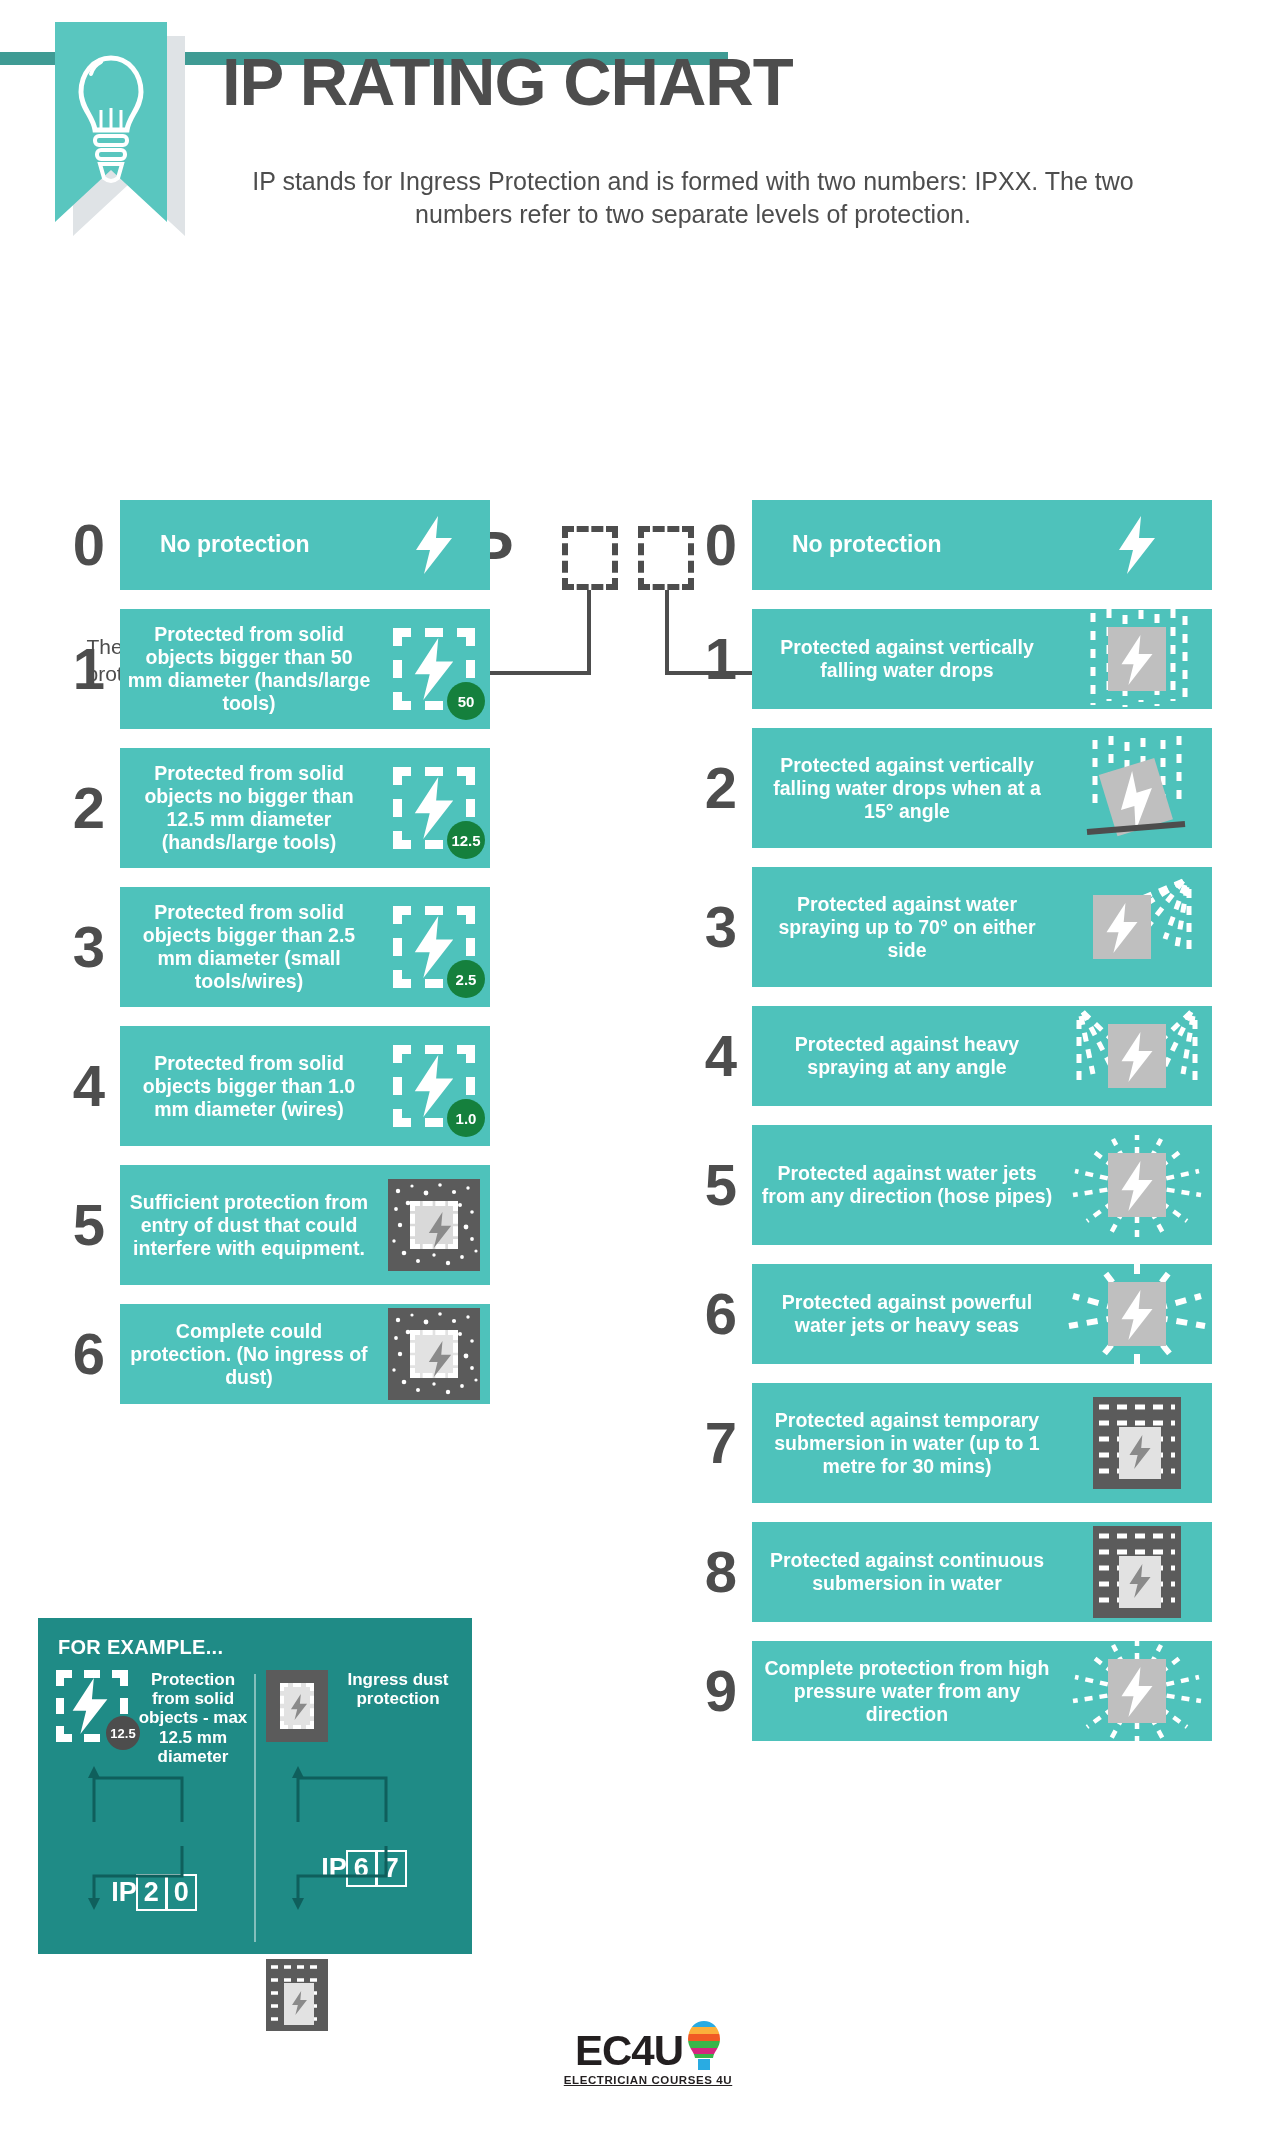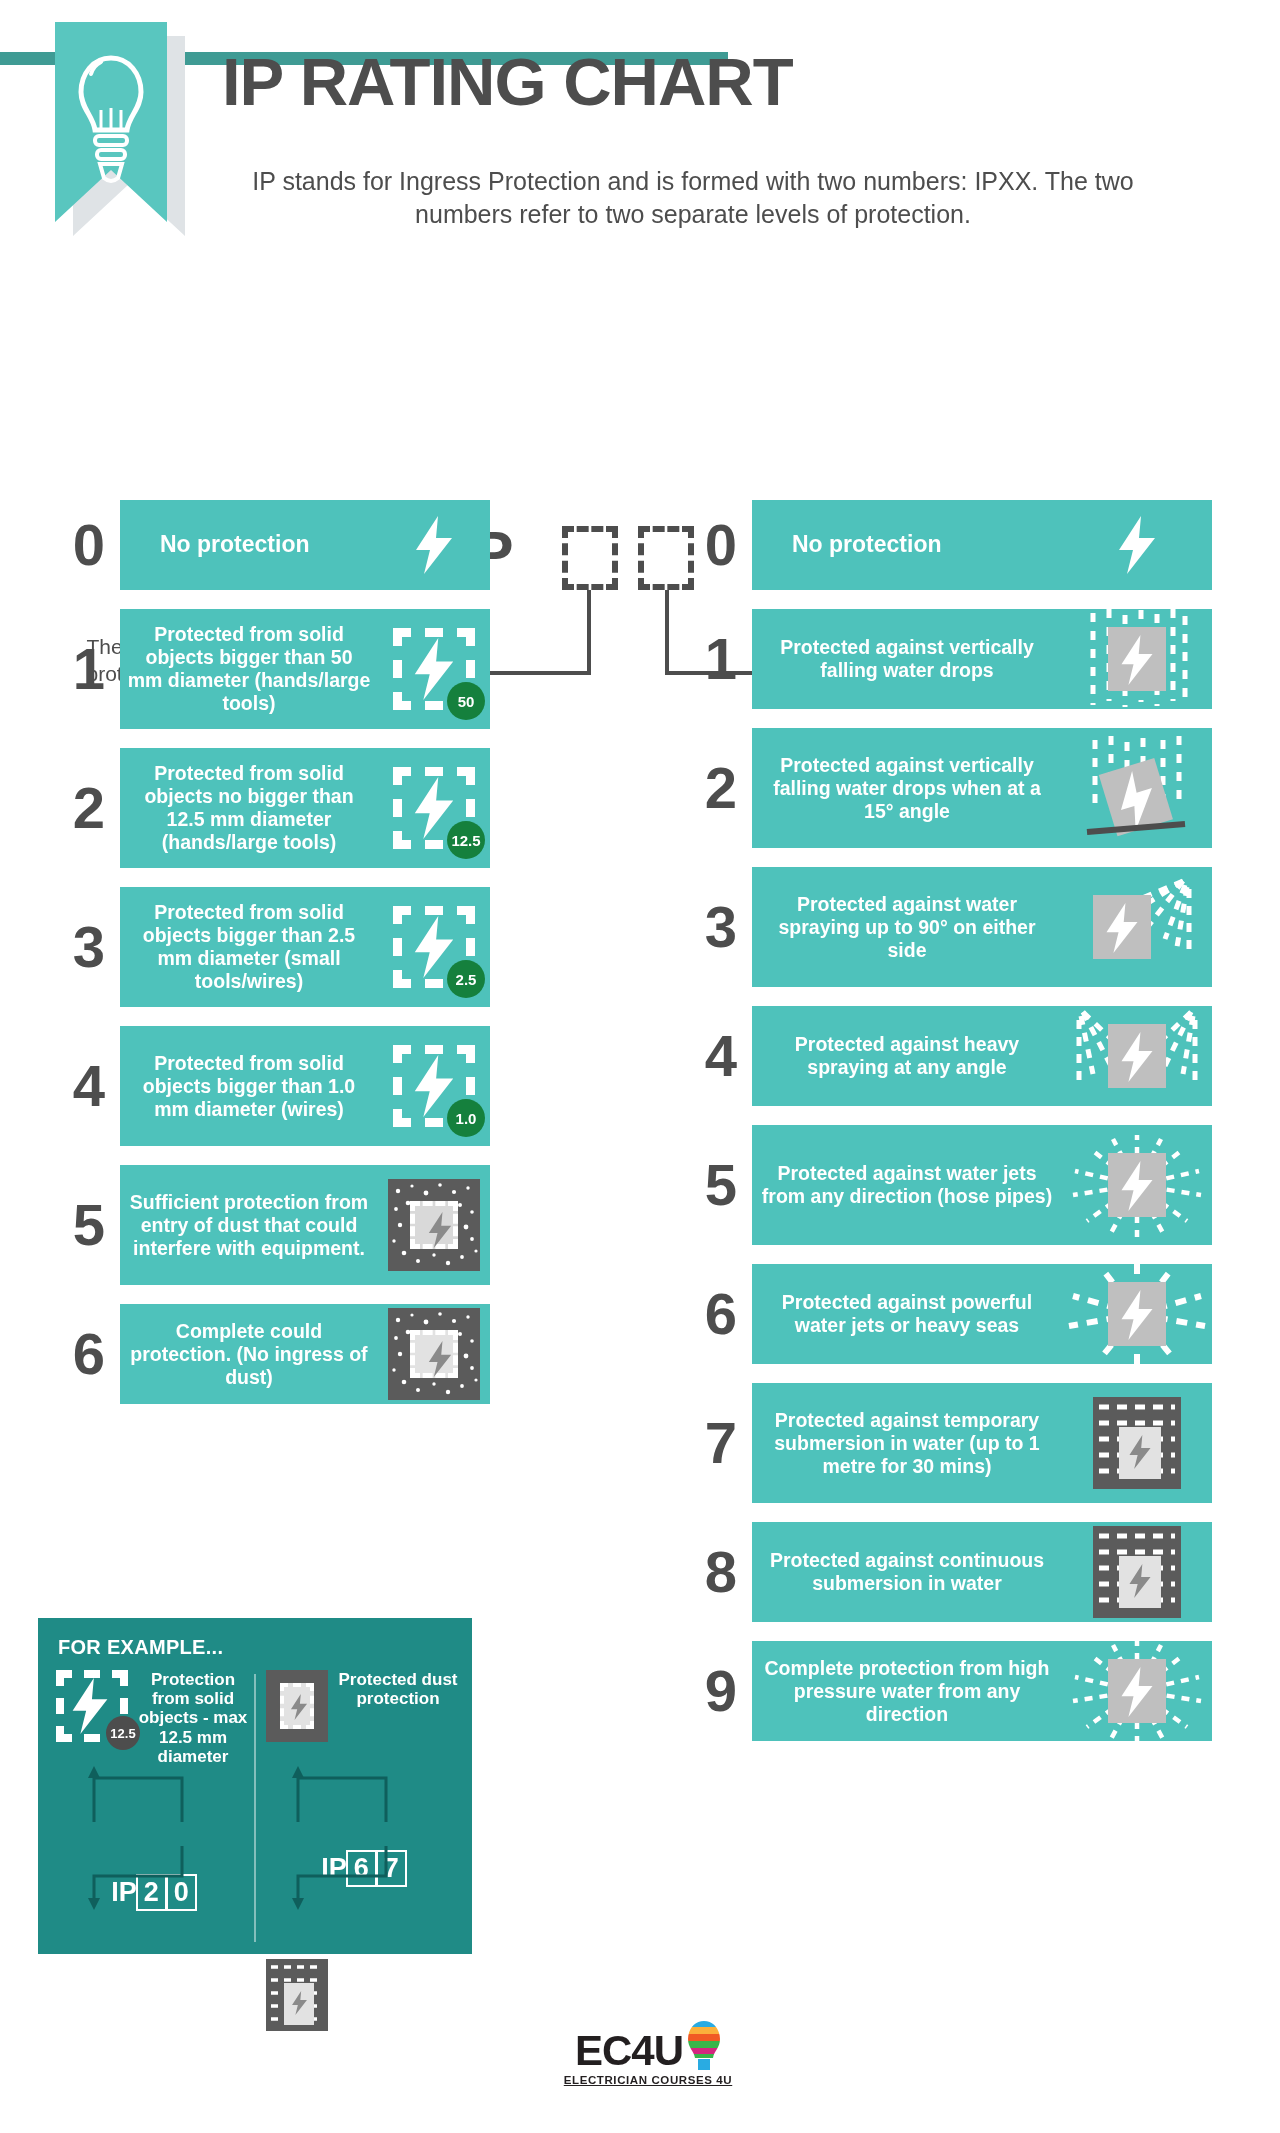--- a/index.html
+++ b/index.html
@@ -436,21 +436,21 @@
               <line x1="20" y1="96" x2="118" y2="88" stroke="#4d4d4d" stroke-width="6"></line>
             </svg>
           </div>
         </div>
       </div>
     </div>
 
     <div class="row h2">
       <div class="digit">3</div>
       <div class="card">
-        <div class="card-text">Protected against water spraying up to 90° on either side</div>
+        <div class="card-text">Protected against water spraying up to 70° on either side</div>
         <div class="card-icon">
           <div class="water-wrap">
             <svg width="140" height="104" viewBox="0 0 140 104" style="position:absolute;inset:0">
               <g stroke="#fff" stroke-width="5" stroke-dasharray="9 8" stroke-linecap="butt">
                 <line x1="116" y1="6" x2="34" y2="40"></line>
                   <line x1="116" y1="6" x2="52" y2="46"></line>
                 <line x1="116" y1="6" x2="76" y2="58"></line>
                   <line x1="118" y1="10" x2="98" y2="64"></line>
                 <line x1="120" y1="12" x2="110" y2="72"></line>
                   <line x1="122" y1="14" x2="122" y2="78"></line>
@@ -688,21 +688,21 @@
   </div>
 
   <div class="ex-half ex-right">
     <div class="ex-pair">
       <div style="position:relative;width:62px;height:72px;flex:0 0 62px;background:#5b5b5b">
         <div style="position:absolute;left:14px;top:13px;width:34px;height:46px;background:#e2e2e2;border:4px dashed #fff"></div>
         <svg style="position:absolute;left:24px;top:24px" width="18" height="26" viewBox="0 0 40 58">
             <path d="M24 0 L2 34 L16 34 L10 58 L38 22 L22 22 Z" fill="#8a8a8a"></path>
           </svg>
       </div>
-      <div class="ex-label">Protected dust protection</div>
+      <div class="ex-label">Ingress dust protection</div>
     </div>
 
     <svg class="arrow-svg" style="left:22px;top:92px" width="110" height="66" viewBox="0 0 110 66">
       <path d="M10 60 L10 16 L98 16 L98 60" fill="none" stroke="#0f5f5c" stroke-width="3"></path>
       <path d="M10 4 L4 16 L16 16 Z" fill="#0f5f5c"></path>
     </svg>
 
     <div class="ip-code" style="margin-top:108px">
       <span>IP</span>
       <span class="sq">6</span>

